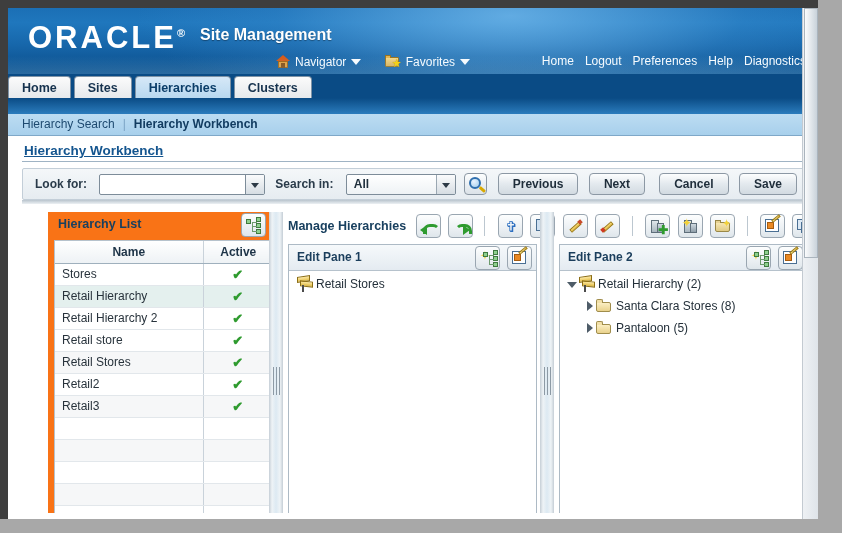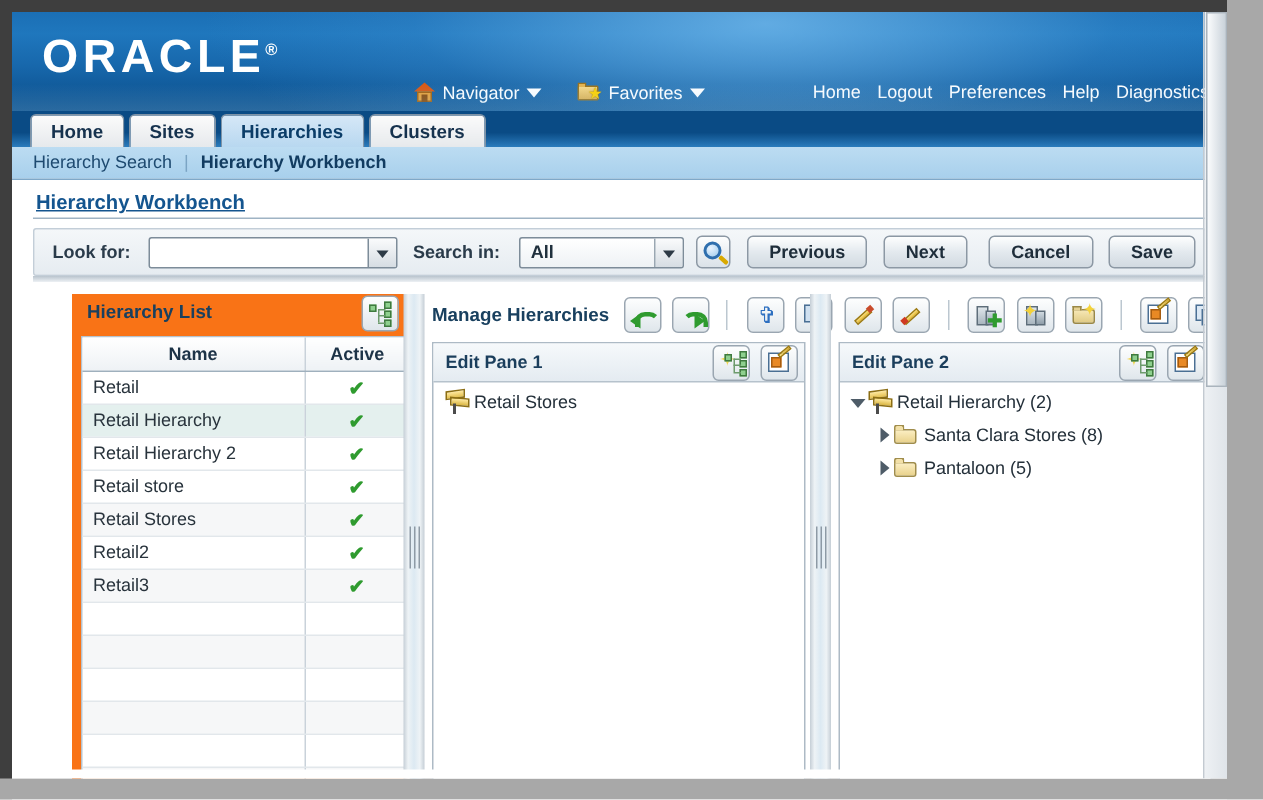--- a/index.html
+++ b/index.html
@@ -99,23 +99,22 @@
     background:linear-gradient(180deg,#f5d98a,#e3b452); border:1px solid #9a7420; border-radius:1px;
   }
   .fav-ico .ft {
     position:absolute; left:0; top:0px; width:6px; height:3px;
     background:#e3b452; border:1px solid #9a7420; border-bottom:none; border-radius:1px 1px 0 0;
   }
   .fav-ico .star { position:absolute; right:-1px; top:4px; color:#ffd200; font-size:11px; line-height:9px; text-shadow:0 0 1px #8a6b00; }
 
   
   .tabstrip {
-    position:relative; height:24px;
+    position:relative; height:40px;
     background:linear-gradient(180deg,#0a4b85 0%, #0a4b85 60%, #2b7cbd 100%);
-    padding-left:12px;
   }
   .tab {
     display:inline-block; margin-right:3px; padding:4px 13px 3px 13px;
     font-size:12.5px; font-weight:bold; color:#16324e;
     background:linear-gradient(180deg,#fbfbfb 0%, #e6e9ec 100%);
     border:1px solid #7f93a6; border-bottom:none;
     border-radius:4px 4px 0 0;
     cursor:pointer; position:relative; top:2px;
     font-family:"Liberation Sans", sans-serif;
   }
@@ -422,20 +421,21 @@
 <div id="page">
   <div class="frame-top"></div>
   <div class="frame-left"></div>
   <div class="frame-right-shadow"></div>
   <div class="frame-bottom"></div>
 
   <div class="viewport">
 
     <div class="banner">
       <div class="oracle-logo"><span>ORACLE</span><span class="reg">®</span></div>
+      <div class="app-title">Site Management</div>
 
       <div class="nav-tools">
         <span class="nav-item">
           <span class="ico home-ico"><span class="roof"></span><span class="body"></span><span class="door"></span></span><span class="nav-label">Navigator</span><span class="caret-dn"></span>
         </span>
         <span class="nav-item">
           <span class="ico fav-ico"><span class="fb"></span><span class="ft"></span><span class="star">★</span></span><span class="nav-label">Favorites</span><span class="caret-dn"></span>
         </span>
       </div>
 
@@ -501,21 +501,21 @@
                 <col>
               </colgroup>
             <thead>
               <tr>
                 <th>Name</th>
                 <th>Active</th>
               </tr>
             </thead>
             <tbody>
               <tr>
-                  <td>Retail</td>
+                  <td>Stores</td>
                   <td class="c"><span class="chk">✔</span></td>
                 </tr>
               <tr class="sel">
                   <td>Retail Hierarchy</td>
                   <td class="c"><span class="chk">✔</span></td>
                 </tr>
               <tr>
                   <td>Retail Hierarchy 2</td>
                   <td class="c"><span class="chk">✔</span></td>
                 </tr>

